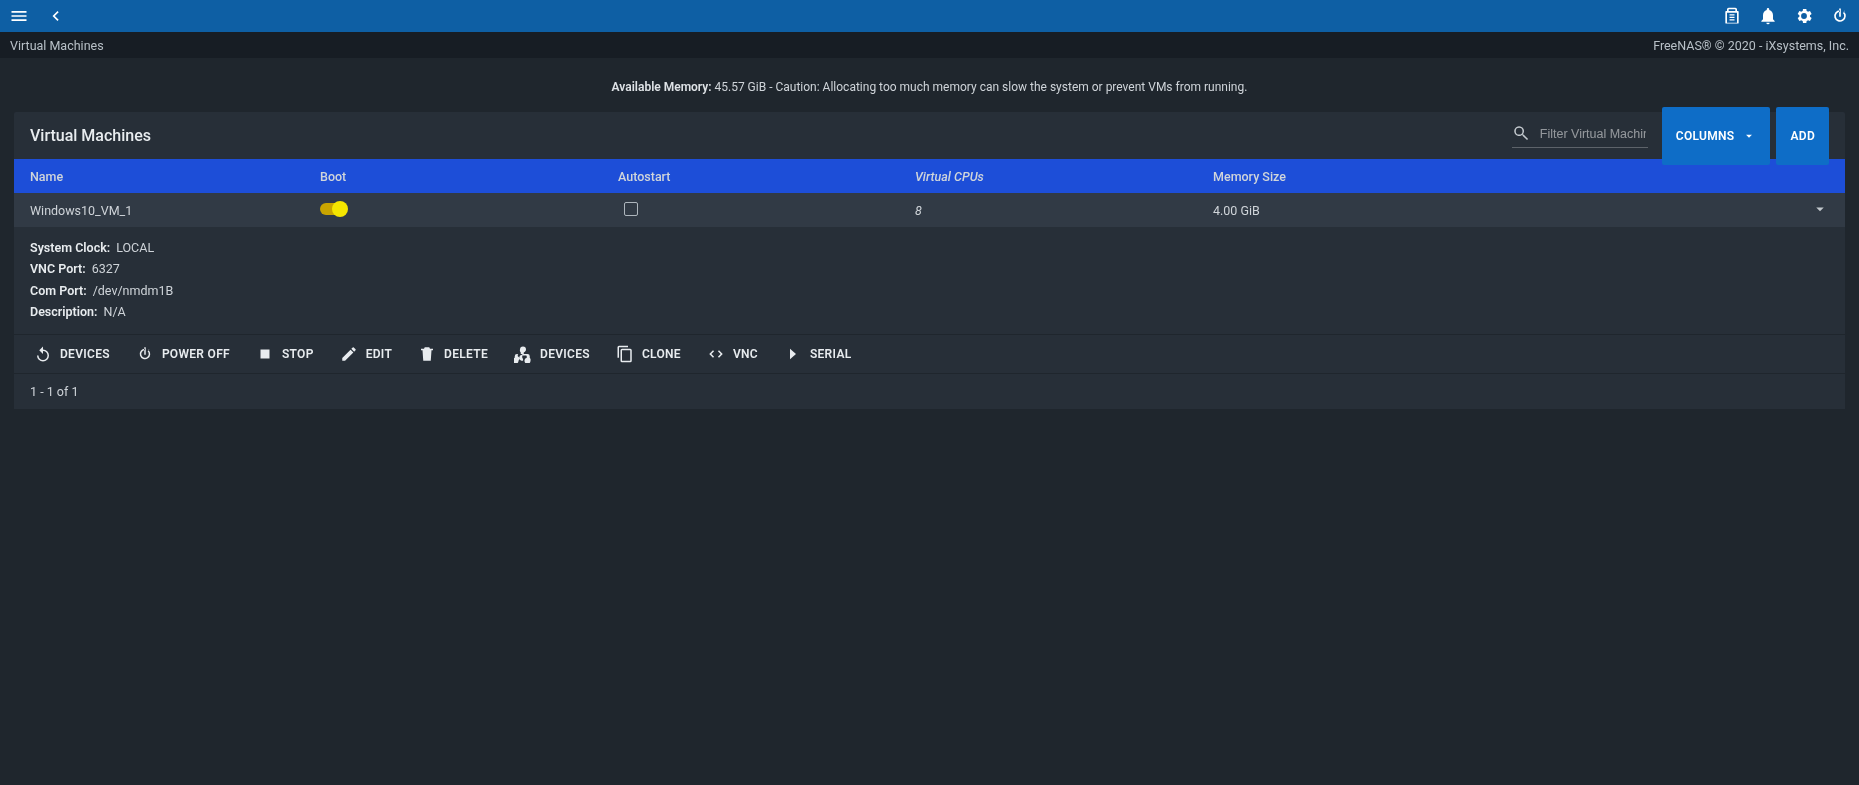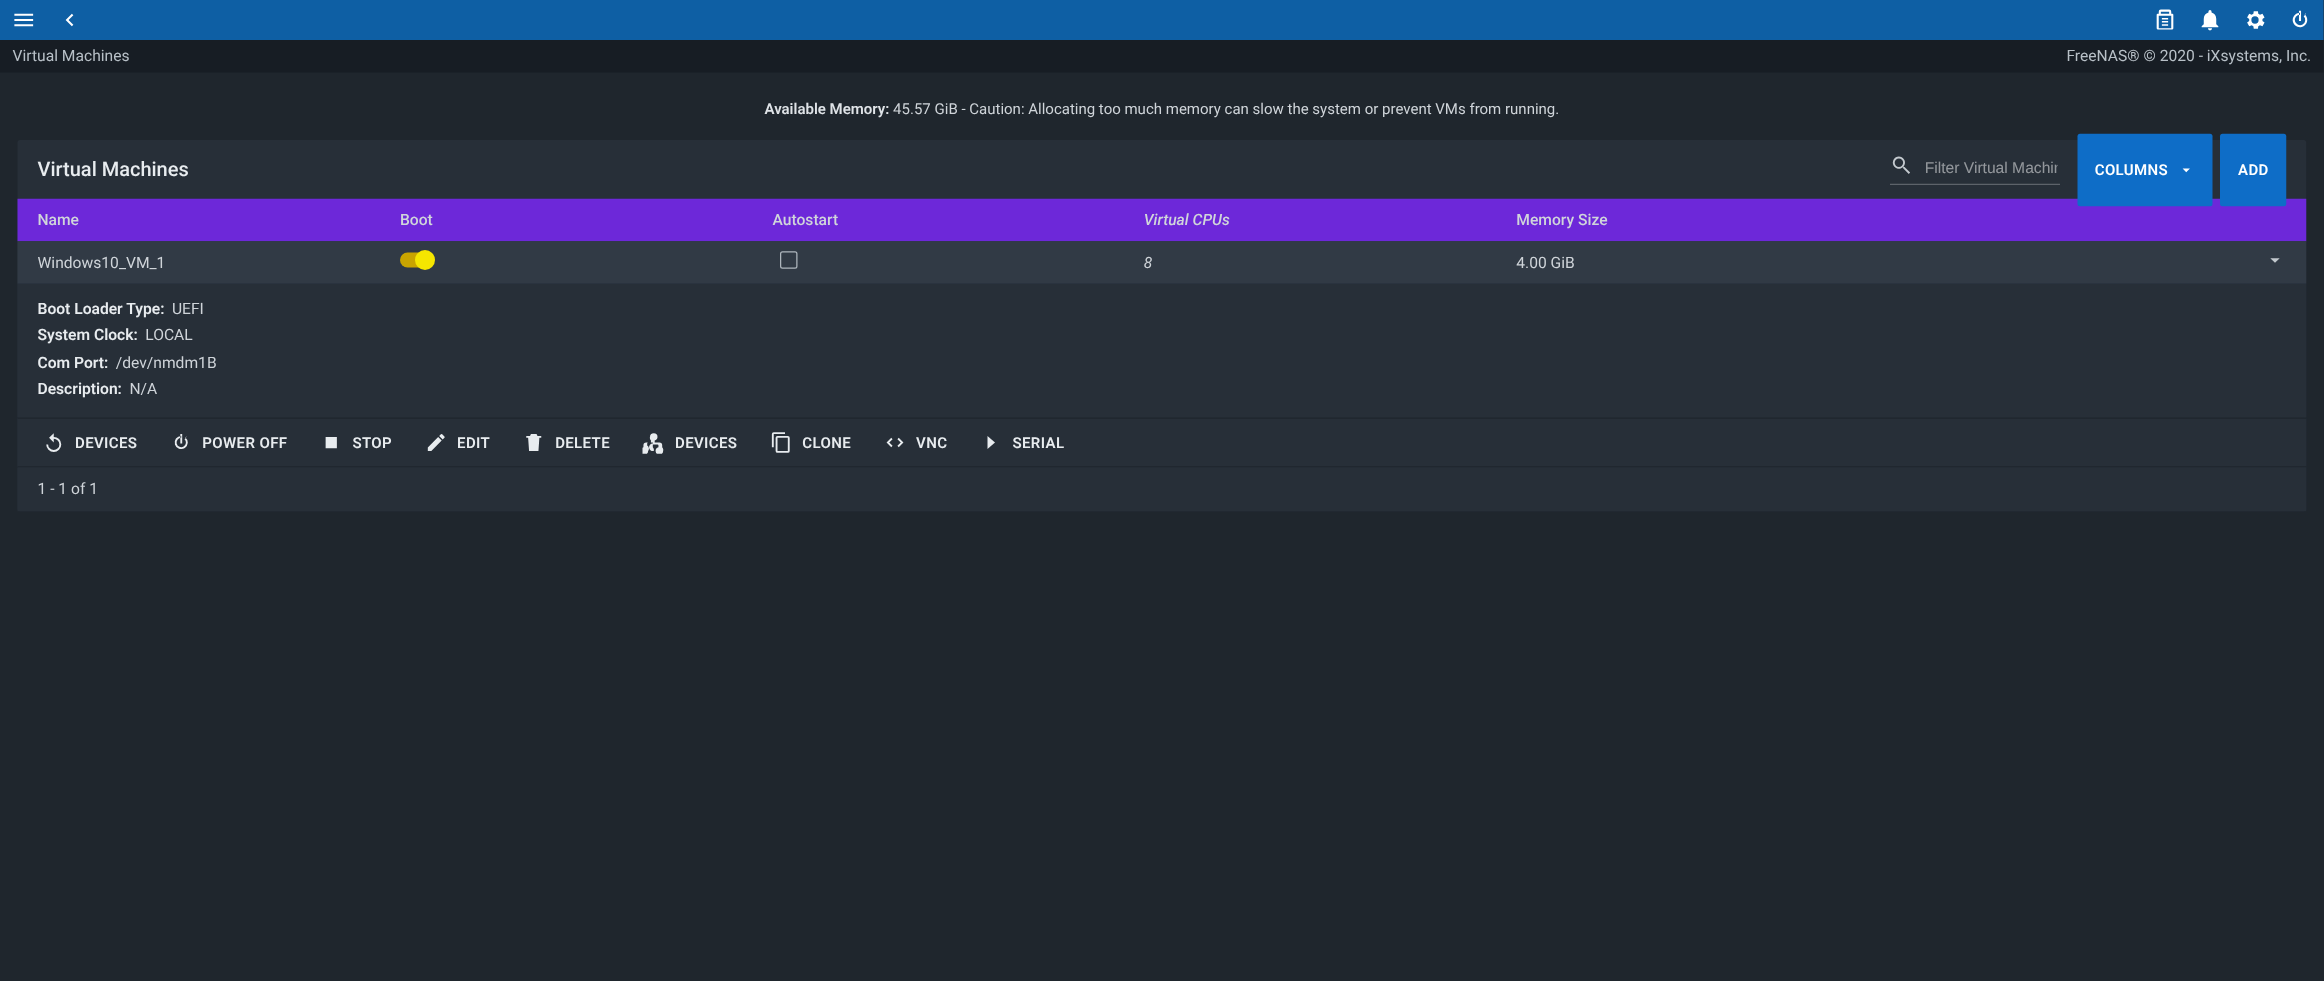--- a/index.html
+++ b/index.html
@@ -109,21 +109,21 @@
   .btn svg { width: 14px; height: 14px; fill: #fff; }
   .btn + .btn { margin-left: 6px; }
   .table-header-row, .table-row {
     display: flex;
     align-items: center;
     height: 34px;
     padding: 0 16px;
     font-size: 12.5px;
   }
   .table-header-row {
-    background: #6d28d9;
+    background: #1d4ed8;
     font-weight: 500;
     color: #d0d5da;
   }
   .table-row {
     background: #313a45;
     color: #cfd4d9;
   }
   .col-name { width: 290px; flex-shrink:0; }
   .col-state { width: 298px; flex-shrink:0; }
   .col-autostart { width: 297px; flex-shrink:0; }
@@ -276,22 +276,22 @@
       <div class="col-vcpu">8</div>
       <div class="col-mem">4.00 GiB</div>
       <div class="col-expand expand-chevron">
         <svg viewBox="0 0 24 24">
             <path d="M7 10l5 5 5-5z"></path>
           </svg>
       </div>
     </div>
 
     <div class="details-block">
-      <div><span class="label">Boot Loader Type:</span><span class="val">UEFI</span></div>
       <div><span class="label">System Clock:</span><span class="val">LOCAL</span></div>
+      <div><span class="label">VNC Port:</span><span class="val">6327</span></div>
       <div><span class="label">Com Port:</span><span class="val">/dev/nmdm1B</span></div>
       <div><span class="label">Description:</span><span class="val">N/A</span></div>
     </div>
 
     <div class="action-bar">
       <span class="action-btn">
         <svg viewBox="0 0 24 24">
             <path d="M12 6V2L7 7l5 5V8a6 6 0 11-6 6H4a8 8 0 108-8z"></path>
           </svg>
         <span>DEVICES</span>

